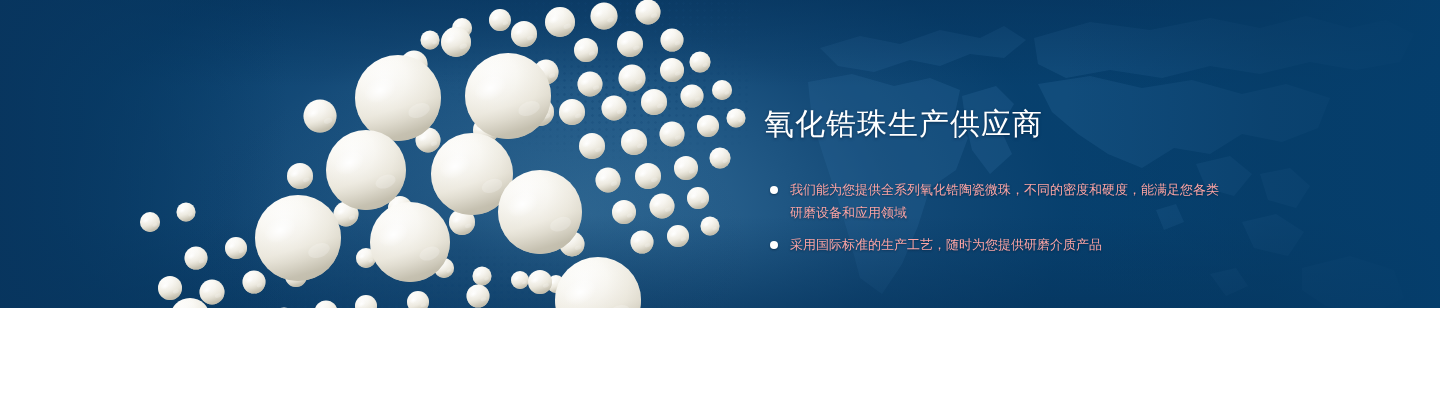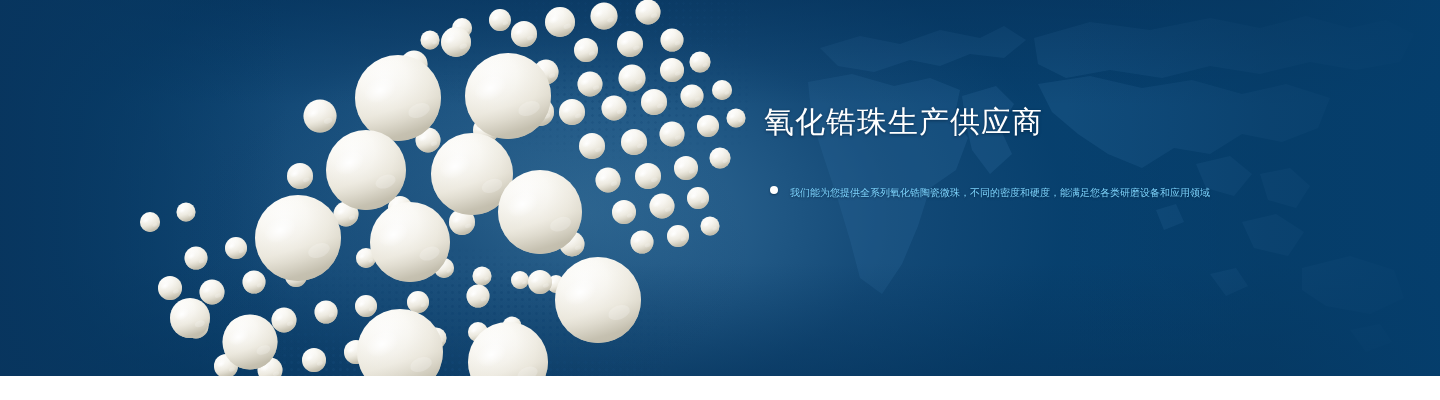--- a/index.html
+++ b/index.html
@@ -3,23 +3,23 @@
 <meta charset="utf-8">
 <style>
   html, body {
     margin: 0;
     padding: 0;
     background: #ffffff;
   }
   #banner {
     position: relative;
     width: 1440px;
-    height: 376px;
+    height: 308px;
     overflow: hidden;
-    font-family: Liberation Mono, monospace;
+    font-family: Liberation Sans, sans-serif;
     background: #064170;
   }
 
   
   .bg-base {
     position: absolute;
     inset: 0;
     background: #064170;
   }
   
@@ -119,23 +119,23 @@
   }
   .bullets {
     list-style: none;
     margin: 34px 0 0 0;
     padding: 0;
   }
   .bullet {
     position: relative;
     padding-left: 26px;
     margin-bottom: 9px;
-    font-size: 10px;
-    line-height: 31px;
-    color: #7dd3fc;
+    font-size: 13px;
+    line-height: 23px;
+    color: #fca5a5;
     text-shadow: 0 1px 2px rgba(0,22,45,0.5);
     max-width: 430px;
   }
   .bullet:last-child { margin-bottom: 0; }
   .bullet-dot {
     position: absolute;
     left: 6px;
     top: 8px;
     width: 8px;
     height: 8px;
@@ -341,16 +341,20 @@
     </svg>
   </div>
 
   <div class="copy">
     <h1 class="headline">氧化锆珠生产供应商</h1>
     <ul class="bullets">
       <li class="bullet">
         <span class="bullet-dot"></span>
         <span>我们能为您提供全系列氧化锆陶瓷微珠，不同的密度和硬度，能满足您各类研磨设备和应用领域</span>
       </li>
+      <li class="bullet">
+        <span class="bullet-dot"></span>
+        <span>采用国际标准的生产工艺，随时为您提供研磨介质产品</span>
+      </li>
     </ul>
   </div>
 
 </div>
 
 </body></html>

